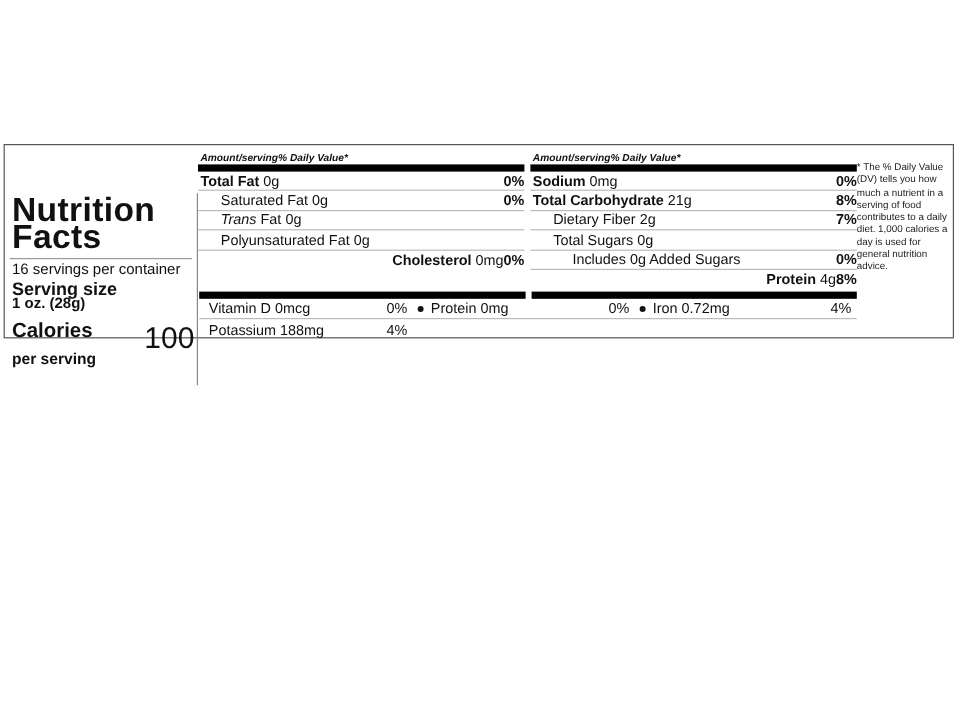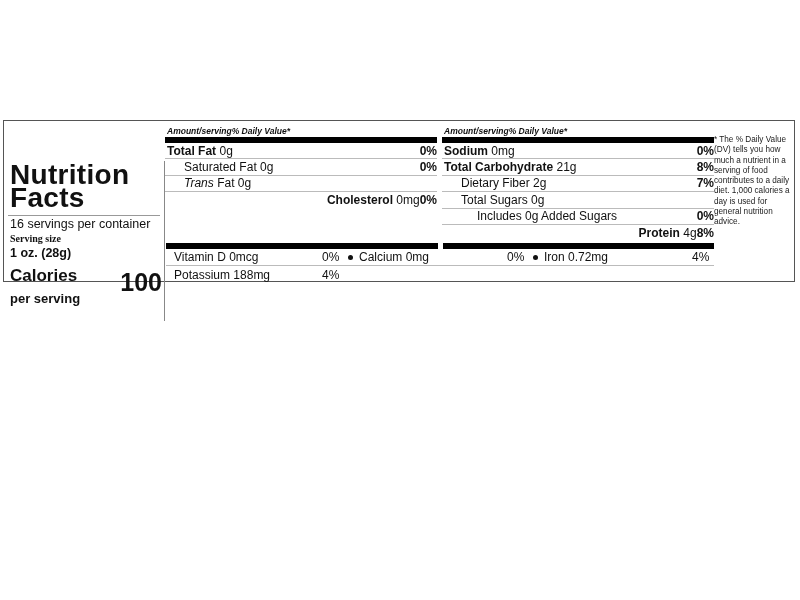--- a/index.html
+++ b/index.html
@@ -2,25 +2,25 @@
 <html><head>
 <meta charset="utf-8">
 <style>
   html, body { margin:0; padding:0; background:#ffffff; }
   body { width:800px; height:600px; position:relative; font-family:"Liberation Sans", sans-serif; color:#111; overflow:hidden; }
   .label { position:absolute; left:3px; top:120px; width:792px; height:162px; border:1px solid #555; box-sizing:border-box; }
   .left { position:absolute; left:0; top:0; width:160px; height:160px; border-right:1px solid #888;margin-top:40px; }
   .title { position:absolute; left:6px; top:2px; font-size:28px; font-weight:bold; line-height:23px; letter-spacing:0.3px; }
   .left-rule { position:absolute; left:4px; top:54px; width:152px; height:1px; background:#999; }
   .servings { position:absolute; left:6px; top:56px; font-size:12.5px; }
-  .ss-label { position:absolute; left:6px; top:72px; font-size:10px; font-weight:bold;font-family:Liberation Serif, serif; }
+  .ss-label { position:absolute; left:6px; top:72px; font-size:15px; font-weight:bold; }
   .ss-value { position:absolute; left:6px; top:85px; font-size:12.5px; font-weight:bold; }
   .cal-label { position:absolute; left:6px; top:105px; font-size:17px; font-weight:bold; }
   .cal-sub { position:absolute; left:6px; top:130px; font-size:13px; font-weight:bold; }
-  .cal-value { position:absolute; right:2px; top:107px; font-size:25px; font-weight:bold; }
+  .cal-value { position:absolute; right:2px; top:107px; font-size:25px; font-weight:normal; }
 
   .col { position:absolute; top:0; width:272px; }
   .col.c1 { left:161px; }
   .col.c2 { left:438px; width:272px; }
   .hdr { height:15px; font-size:8.5px; font-weight:bold; display:flex; justify-content:flex-start; align-items:flex-end; padding:0 1px 1px 2px;font-style:italic; }
   .thick { height:6px; background:#000; }
   .row { height:16.4px; border-bottom:1px solid #bbb; font-size:12px; display:flex; justify-content:space-between; align-items:center; padding:0 0 0 2px; box-sizing:border-box; }
   .row .dv { font-weight:bold; }
   .row.indent1 { padding-left:19px; }
   .row.indent2 { padding-left:35px; }
@@ -69,20 +69,24 @@
       <span class="dv">0%</span>
     </div>
     <div class="row indent1">
       <span><span>Saturated Fat</span> <span>0g</span></span>
       <span class="dv">0%</span>
     </div>
     <div class="row indent1">
       <span><span class="i">Trans</span> <span>Fat</span> <span>0g</span></span>
       <span class="dv"></span>
     </div>
+    <div class="row indent1">
+      <span><span>Polyunsaturated Fat</span> <span>0g</span></span>
+      <span class="dv"></span>
+    </div>
     <div class="row noborder">
       <span><span class="b">Cholesterol</span> <span>0mg</span></span>
       <span class="dv">0%</span>
     </div>
   </div>
 
   <div class="col c2">
     <div class="hdr">
       <span>Amount/serving</span>
       <span>% Daily Value*</span>
@@ -115,21 +119,21 @@
     </div>
   </div>
 
   <div class="bottom-bar-1"></div>
   <div class="bottom-bar-2"></div>
 
   <div class="vit-row r1">
     <span style="left:8px">Vitamin D 0mcg</span>
     <span style="left:156px">0%</span>
     <span style="left:182px;top:6px" class="dot"></span>
-    <span style="left:193px">Calcium 0mg</span>
+    <span style="left:193px">Protein 0mg</span>
     <span style="left:341px">0%</span>
     <span style="left:367px;top:6px" class="dot"></span>
     <span style="left:378px">Iron 0.72mg</span>
     <span style="left:526px">4%</span>
   </div>
   <div class="vit-row r2">
     <span style="left:8px">Potassium 188mg</span>
     <span style="left:156px">4%</span>
   </div>
 

